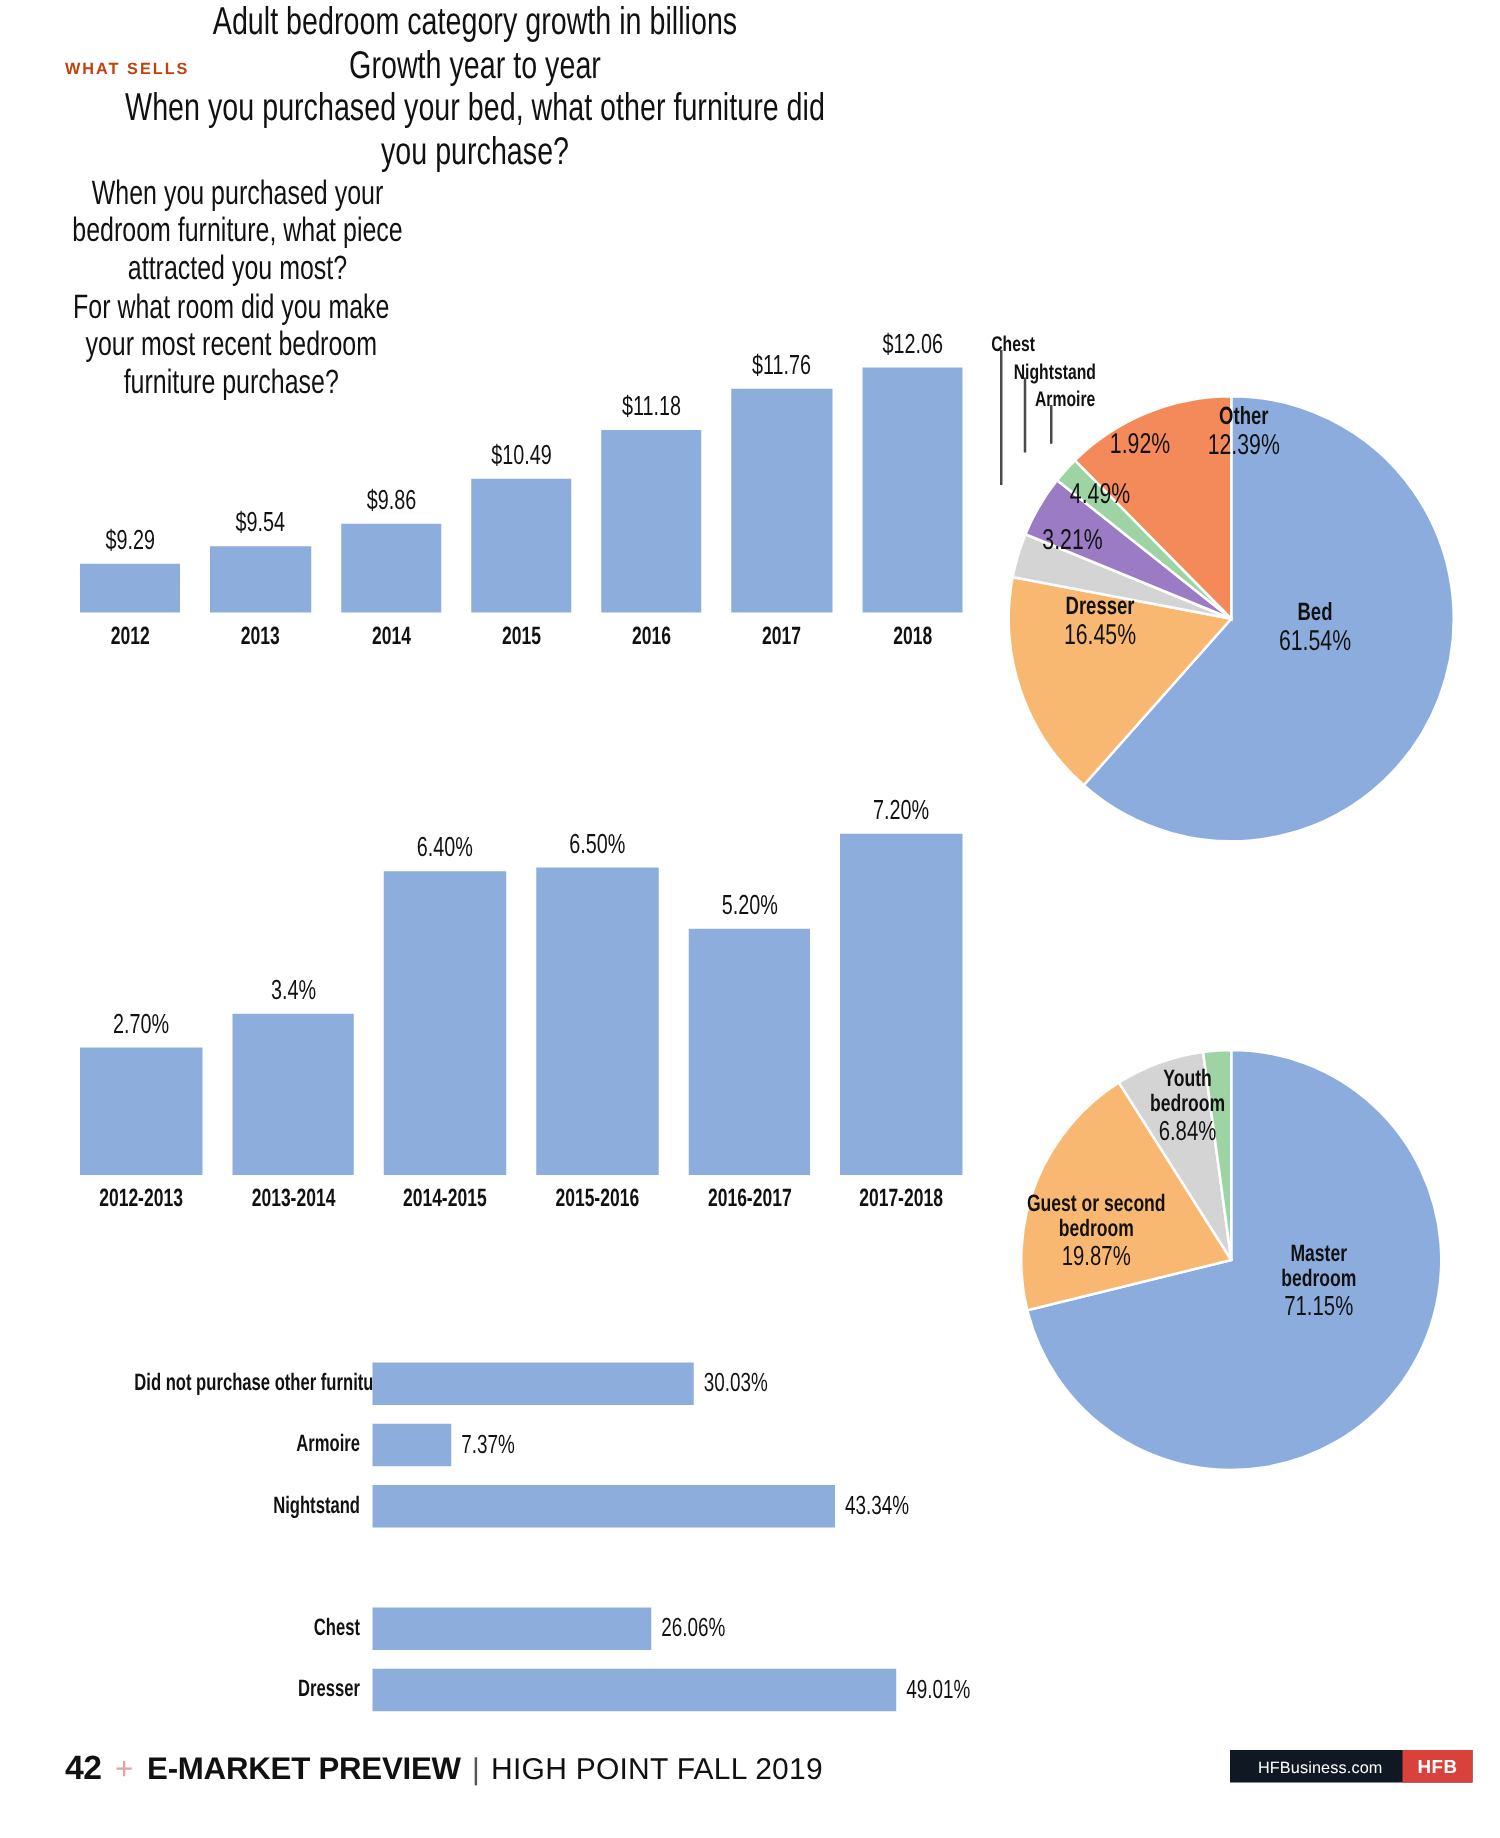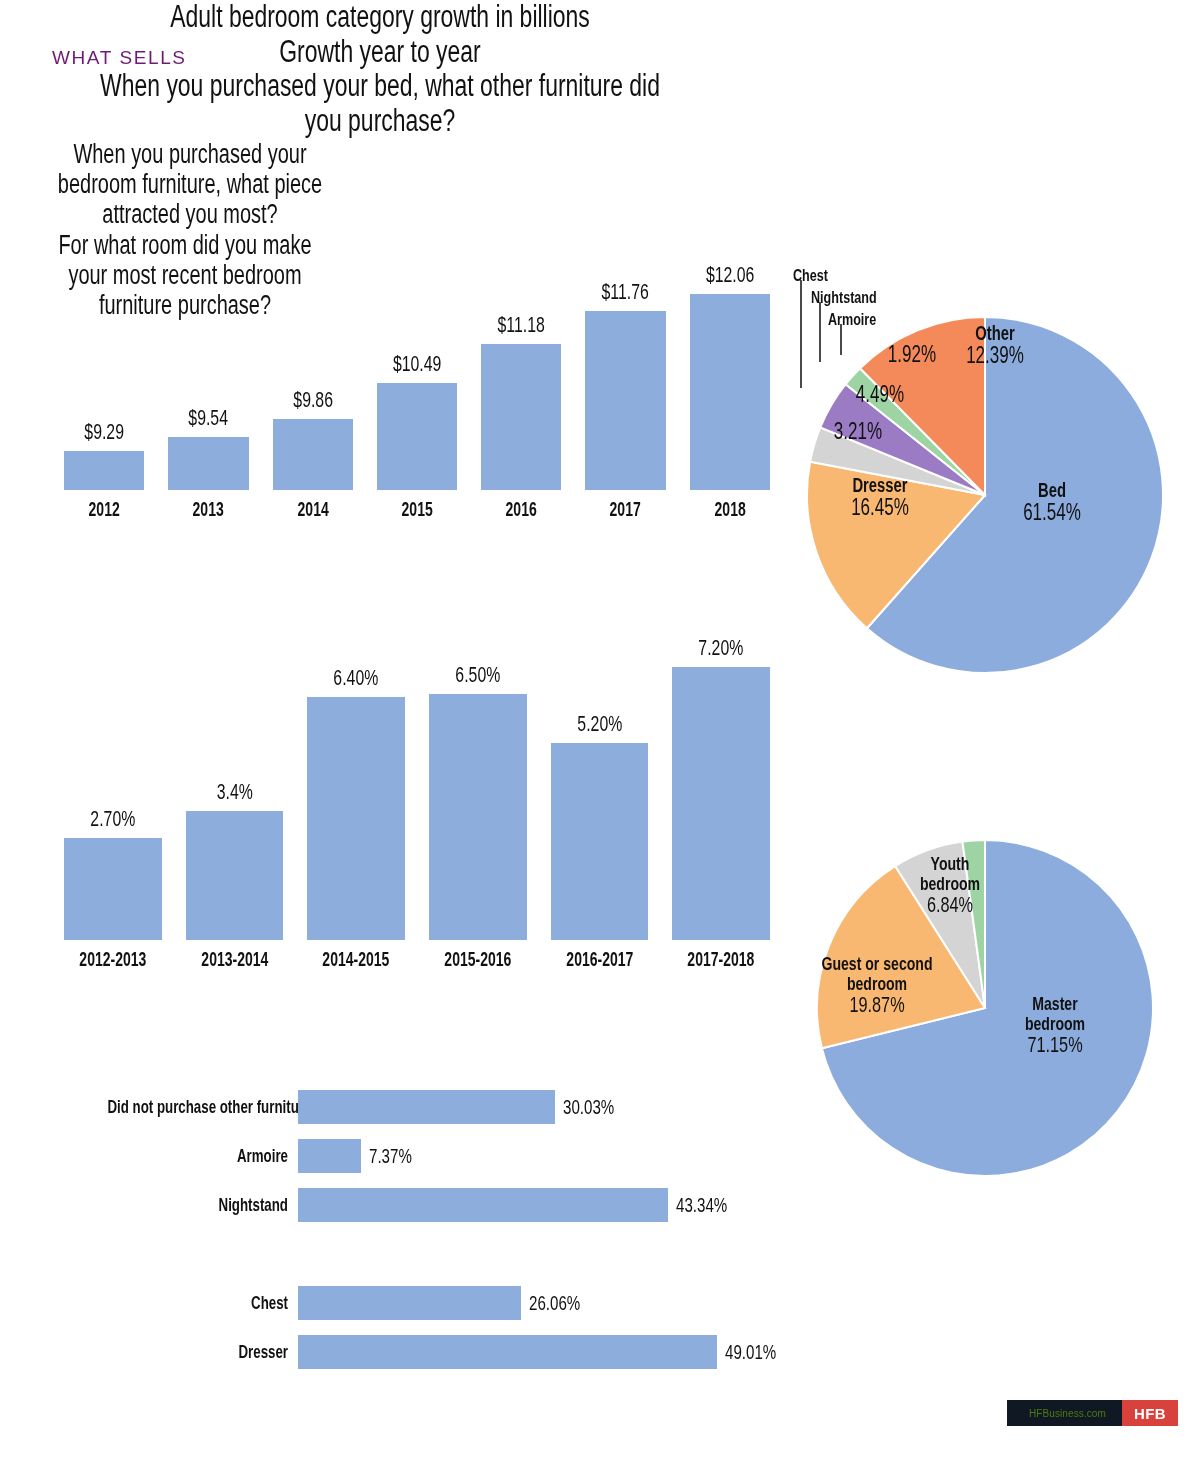--- a/index.html
+++ b/index.html
@@ -8,22 +8,22 @@
     background: #ffffff;
     font-family: "Liberation Sans", sans-serif;
     overflow: hidden;
   }
   .page { position: relative; width: 1200px; height: 1470px; }
 
   
   .kicker {
     position: absolute; left: 52px; top: 47px;
     font-family: "Liberation Sans", sans-serif;
-    font-weight: normal; font-size: 19px; letter-spacing: 1.6px;
-    color: #701a75;
+    font-weight: bold; font-size: 13px; letter-spacing: 1.6px;
+    color: #c2410c;
   }
   .chart-title {
     font-family: "Liberation Sans", sans-serif;
     font-weight: 400;
     color: #111;
     text-align: center;
     line-height: 1.12;
     transform: scaleX(0.74);
     transform-origin: center top;
     white-space: nowrap;
@@ -98,21 +98,21 @@
   .fbold { font-size: 25px; font-weight: bold; color: #111; letter-spacing: -0.2px; }
   .fbar { font-size: 24px; color: #555; margin: 0 9px; font-weight: 300; }
   .fthin { font-size: 24px; font-weight: 400; color: #111; letter-spacing: 0.2px; }
 
   .badge {
     position: absolute; right: 22px; bottom: 44px;
     display: flex; align-items: stretch; height: 26px;
     background: #0f1823;
   }
   .badge-txt {
-    color: #4d7c0f; font-size: 10px; padding: 0 16px 0 22px;
+    color: #ffffff; font-size: 13px; padding: 0 16px 0 22px;
     display: flex; align-items: center; letter-spacing: 0.1px;
   }
   .badge-hfb {
     background: #d8413c; color: #fff; font-weight: bold; font-size: 15px;
     padding: 0 12px; display: flex; align-items: center; letter-spacing: 0.4px;
   }
 </style>
 </head>
 <body>
 
@@ -258,19 +258,26 @@
       <div class="pielabel" style="left: 72px; top: 136px; width: 190px; margin-left: -95px; font-size: 19px;">
         <span class="nm">Guest or second<br>bedroom</span>
         <span class="pc" style="font-size: 22px;">19.87%</span>
       </div>
       <div class="pielabel" style="left: 145px; top: 36px; width: 150px; margin-left: -75px; font-size: 19px;">
         <span class="nm">Youth<br>bedroom</span>
         <span class="pc" style="font-size: 22px;">6.84%</span>
       </div>
     </div>
 
+  <div class="footer">
+    <span class="fpage">42</span>
+    <span class="fplus">+</span>
+    <span class="fbold">E-MARKET PREVIEW</span>
+    <span class="fbar">|</span>
+    <span class="fthin">HIGH POINT FALL 2019</span>
+  </div>
 
   <div class="badge">
     <span class="badge-txt">HFBusiness.com</span>
     <span class="badge-hfb">HFB</span>
   </div>
 
 </div>
 
 </body></html>

